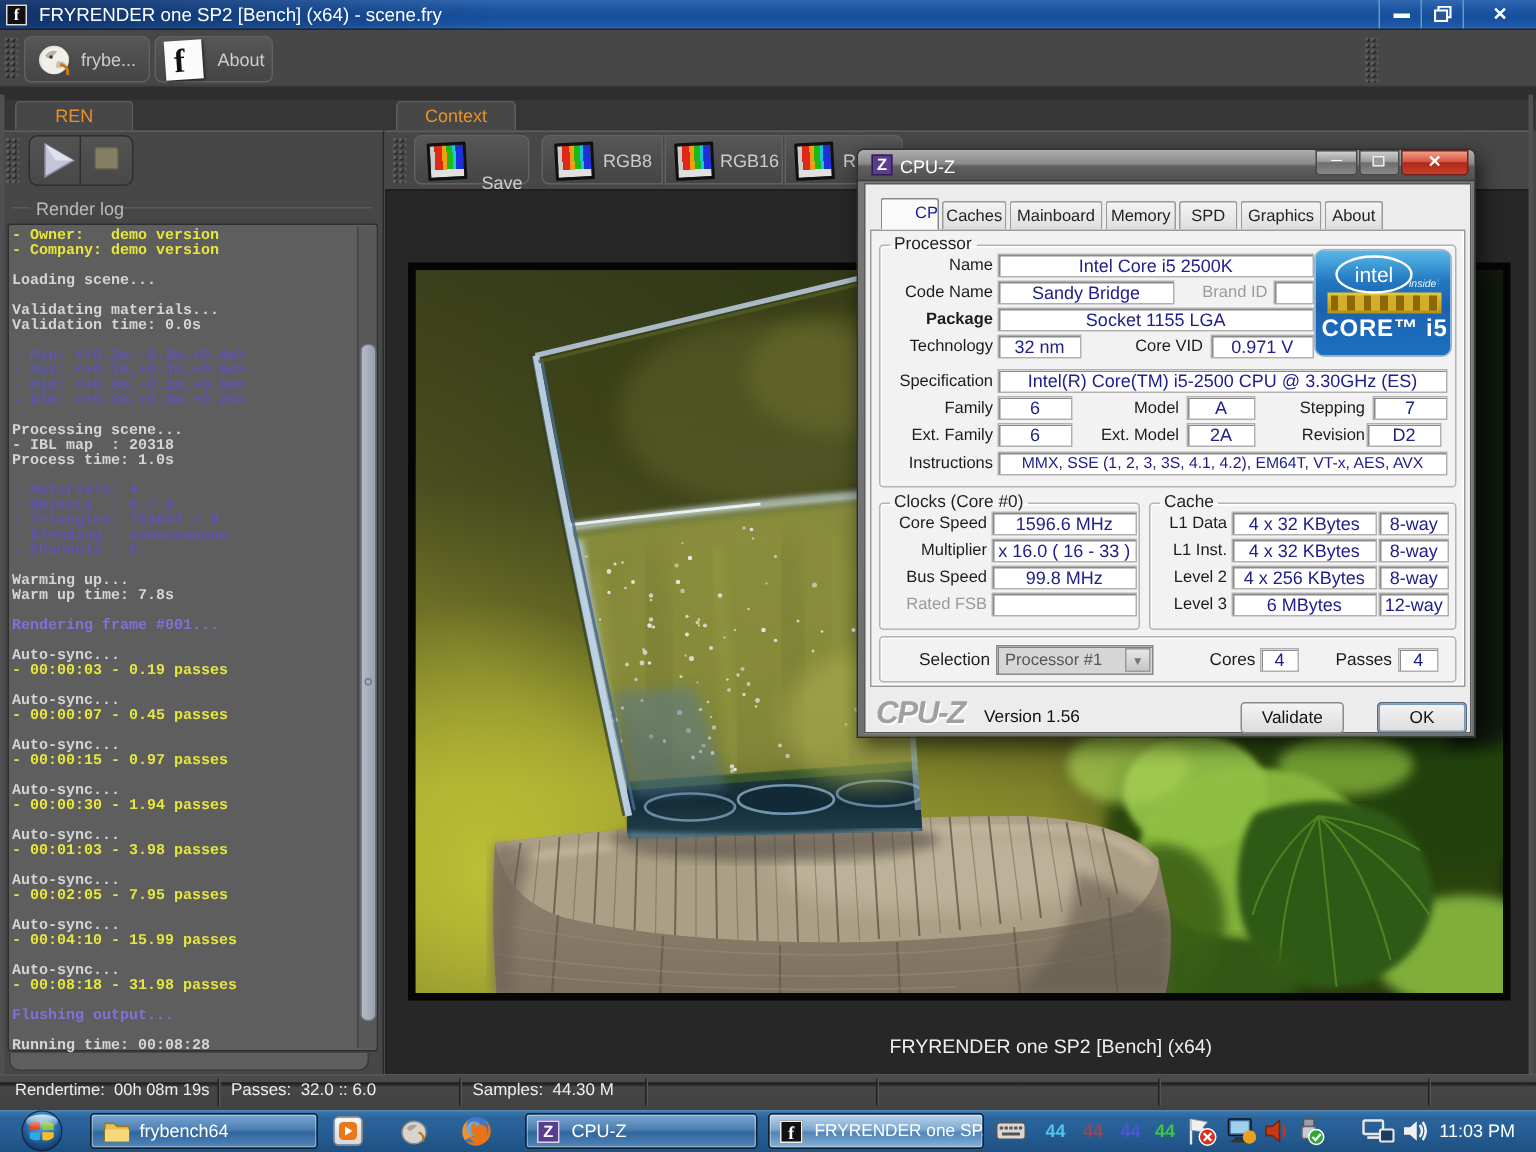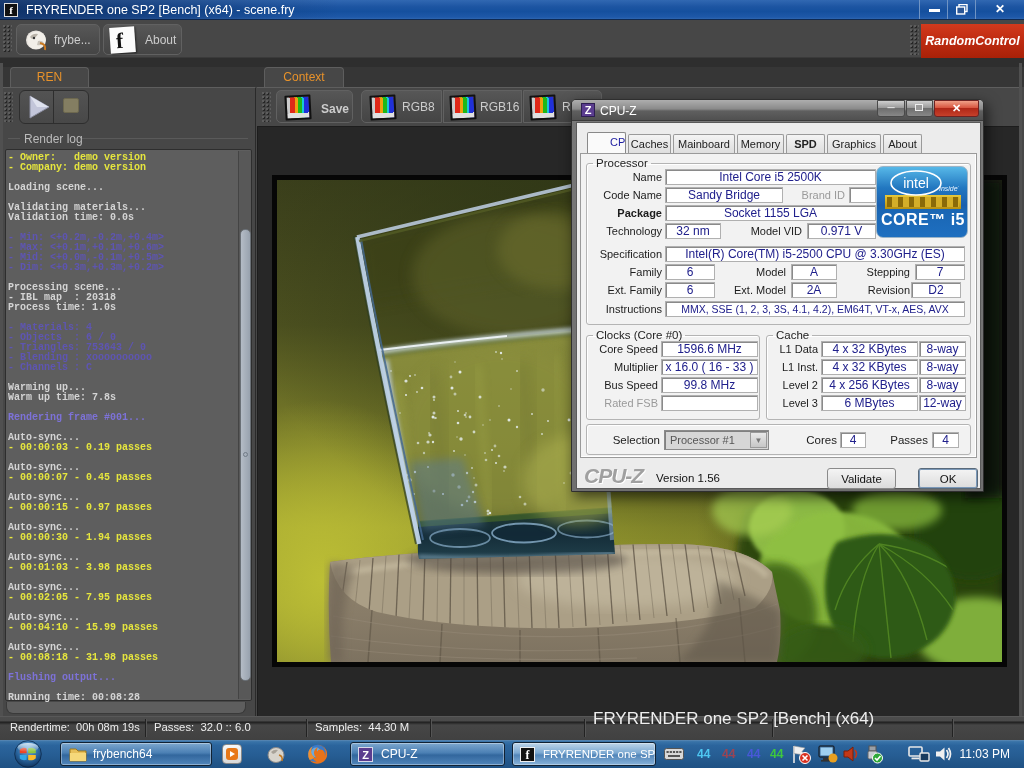--- a/index.html
+++ b/index.html
@@ -93,21 +93,20 @@
     <circle cx="10" cy="10" r="1.2" fill="#333"></circle>
   </svg>
   <span class="abs" style="left:37px;top:8px;">frybe...</span>
 </div>
 <div class="abs tbtn" style="left:103px;top:24px;width:79px;height:31px;">
   <div class="abs" style="left:6px;top:2px;width:25px;height:26px;background:#fbfbfb;transform:rotate(-4deg);box-shadow:1px 1px 2px rgba(0,0,0,.5);"></div>
   <div class="abs" style="left:12px;top:3px;font-family:'Liberation Serif',serif;font-weight:bold;font-size:22px;color:#111;transform:rotate(-4deg);">f</div>
   <span class="abs" style="left:41px;top:8px;">About</span>
 </div>
 <div class="abs grip" style="left:910px;top:25px;width:9px;height:30px;"></div>
-<div class="abs" id="randomctl">RandomControl</div>
 <div class="abs" id="darkstrip"></div>
 <div class="abs" style="left:0;top:67px;width:1024px;height:20px;background:#363636;"></div>
 
 <div class="abs tab" style="left:10px;width:79px;">REN</div>
 <div class="abs tab" style="left:264px;width:80px;">Context</div>
 
 <div class="abs" id="lpanel">
   <div class="abs grip" style="left:4px;top:4px;width:9px;height:30px;"></div>
   <div class="abs" id="playwrap"></div>
   <div class="abs" style="left:53px;top:3px;width:1px;height:32px;background:#2e2e2e;"></div>
@@ -181,21 +180,21 @@
           </div>
         </div>
   </div>
   <div class="abs" style="left:6px;top:614px;width:240px;height:12px;background:#5e5e5e;border:1px solid #3a3a3a;border-top:none;border-radius:0 0 7px 7px;"></div>
 </div>
 
 <div class="abs" id="rpanel">
   <div class="abs grip" style="left:5px;top:4px;width:9px;height:30px;"></div>
   <div class="abs tbtn" style="left:19px;top:2px;width:77px;height:33px;">
         <svg class="abs fdi" style="left:8px;top:4px;" width="26" height="25"></svg>
-        <span class="abs" style="left:44px;top:11px;font-weight:bold;">Save</span>
+        <span class="abs" style="left:44px;top:24px;">Save</span>
       </div>
   <div class="abs tbtn" style="left:104px;top:2px;width:81px;height:33px;border-radius:5px 0 0 5px;">
         <svg class="abs fdi" style="left:8px;top:4px;" width="26" height="25"></svg>
         <span class="abs" style="left:40px;top:9px;">RGB8</span>
       </div>
   <div class="abs tbtn" style="left:186px;top:2px;width:79px;height:33px;border-radius:0;">
         <svg class="abs fdi" style="left:6px;top:4px;" width="26" height="25"></svg>
         <span class="abs" style="left:36px;top:9px;">RGB16</span>
       </div>
   <div class="abs tbtn" style="left:266px;top:2px;width:79px;height:33px;border-radius:0 5px 5px 0;">
@@ -510,39 +509,39 @@
   <div class="abs" style="left:362px;top:0px;width:45px;height:17px;border:1px solid #6e2222;border-radius:0 0 3px 3px;
     background:linear-gradient(180deg,#f0a088,#d85540 45%,#b02818 50%,#c6402a);color:#fff;text-align:center;font-weight:bold;font-size:11px;line-height:15px;">✕</div>
 
   <div class="abs" style="left:4px;top:22px;width:405px;height:367px;background:#ececec;border:1px solid #5a5a5a;"></div>
 
   <div class="abs" style="left:10px;top:30px;width:393px;height:22px;"></div>
   <div class="abs cztab" style="left:15px;top:32px;width:39px;height:21px;background:#fafafa;border:1px solid #898989;border-bottom:none;border-radius:2px 2px 0 0;z-index:3;color:#1c1ca0;padding-left:22px;">CPU</div>
   <div class="abs cztab" style="left:56px;top:34px;width:43px;">Caches</div>
   <div class="abs cztab" style="left:101px;top:34px;width:62px;">Mainboard</div>
   <div class="abs cztab" style="left:165px;top:34px;width:47px;">Memory</div>
-  <div class="abs cztab" style="left:214px;top:34px;width:39px;font-weight:bold;">SPD</div>
+  <div class="abs cztab" style="left:214px;top:34px;width:39px;">SPD</div>
   <div class="abs cztab" style="left:255px;top:34px;width:54px;">Graphics</div>
   <div class="abs cztab" style="left:311px;top:34px;width:39px;">About</div>
   <div class="abs" style="left:8px;top:53px;width:397px;height:305px;background:#f2f2f2;border:1px solid #9a9a9a;box-shadow:inset -1px -1px 0 #fff;"></div>
 
   <fieldset class="czgrp" style="left:14px;top:57px;width:385px;height:168px;">
         <legend>Processor</legend>
       </fieldset>
   <div class="abs czlbl" style="left:18px;top:71px;width:72px;">Name</div>
   <div class="abs czfld" style="left:93px;top:69px;width:211px;">Intel Core i5 2500K</div>
   <div class="abs czlbl" style="left:18px;top:89px;width:72px;">Code Name</div>
   <div class="abs czfld" style="left:93px;top:87px;width:118px;">Sandy Bridge</div>
   <div class="abs czlbl" style="left:213px;top:89px;width:60px;color:#9a9a9a;">Brand ID</div>
   <div class="abs czfld" style="left:277px;top:87px;width:27px;">&nbsp;</div>
   <div class="abs czlbl" style="left:18px;top:107px;width:72px;font-weight:bold;">Package</div>
   <div class="abs czfld" style="left:93px;top:105px;width:211px;">Socket 1155 LGA</div>
   <div class="abs czlbl" style="left:18px;top:125px;width:72px;">Technology</div>
   <div class="abs czfld" style="left:93px;top:123px;width:56px;">32 nm</div>
-  <div class="abs czlbl" style="left:152px;top:125px;width:78px;">Model VID</div>
+  <div class="abs czlbl" style="left:152px;top:125px;width:78px;">Core VID</div>
   <div class="abs czfld" style="left:235px;top:123px;width:69px;">0.971 V</div>
   <div class="abs czlbl" style="left:18px;top:148px;width:72px;">Specification</div>
   <div class="abs czfld" style="left:93px;top:146px;width:300px;">Intel(R) Core(TM) i5-2500 CPU @ 3.30GHz (ES)</div>
   <div class="abs czlbl" style="left:18px;top:166px;width:72px;">Family</div>
   <div class="abs czfld" style="left:93px;top:164px;width:50px;">6</div>
   <div class="abs czlbl" style="left:152px;top:166px;width:62px;">Model</div>
   <div class="abs czfld" style="left:219px;top:164px;width:46px;">A</div>
   <div class="abs czlbl" style="left:272px;top:166px;width:66px;">Stepping</div>
   <div class="abs czfld" style="left:343px;top:164px;width:50px;">7</div>
   <div class="abs czlbl" style="left:18px;top:184px;width:72px;">Ext. Family</div>
@@ -612,21 +611,21 @@
 
 <div class="abs" id="statusbar"></div>
 <div class="abs" style="left:10px;top:721px;color:#eee;font-size:11px;">Rendertime:&nbsp; 00h 08m 19s</div>
 <div class="abs sdiv" style="left:145px;"></div>
 <div class="abs" style="left:154px;top:721px;color:#eee;font-size:11.3px;">Passes:&nbsp; 32.0 :: 6.0</div>
 <div class="abs sdiv" style="left:306px;"></div>
 <div class="abs" style="left:315px;top:721px;color:#eee;font-size:11.3px;">Samples:&nbsp; 44.30 M</div>
 <div class="abs sdiv" style="left:430px;"></div>
 <div class="abs" style="left:439px;top:721px;color:#eee;font-size:11.5px;margin-top:40px;">Efficiency:&nbsp; 887.33</div>
 <div class="abs sdiv" style="left:584px;"></div>
-<div class="abs" style="left:593px;top:709px;color:#eee;font-size:17px;">FRYRENDER one SP2 [Bench] (x64)</div>
+<div class="abs" style="left:593px;top:690px;color:#eee;font-size:13px;">FRYRENDER one SP2 [Bench] (x64)</div>
 <div class="abs sdiv" style="left:772px;"></div>
 <div class="abs sdiv" style="left:952px;"></div>
 <div class="abs" style="left:0;top:63px;width:3px;height:653px;background:#505050;"></div>
 <div class="abs" style="left:1019px;top:63px;width:3px;height:653px;background:#505050;"></div>
 
 <div class="abs" id="taskbar"></div>
 <svg class="abs" style="left:10px;top:740px;" width="36" height="28" viewBox="0 0 36 28">
   <defs>
         <radialGradient id="orb" cx="0.5" cy="0.3" r="0.75">
     <stop offset="0" stop-color="#7db4e0"></stop>

